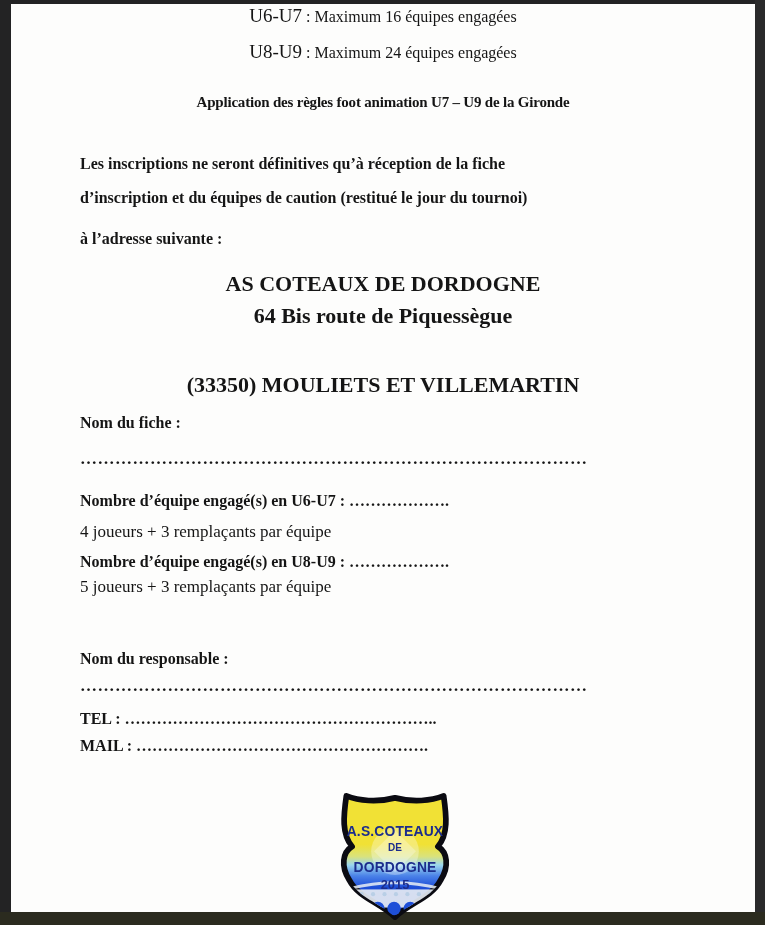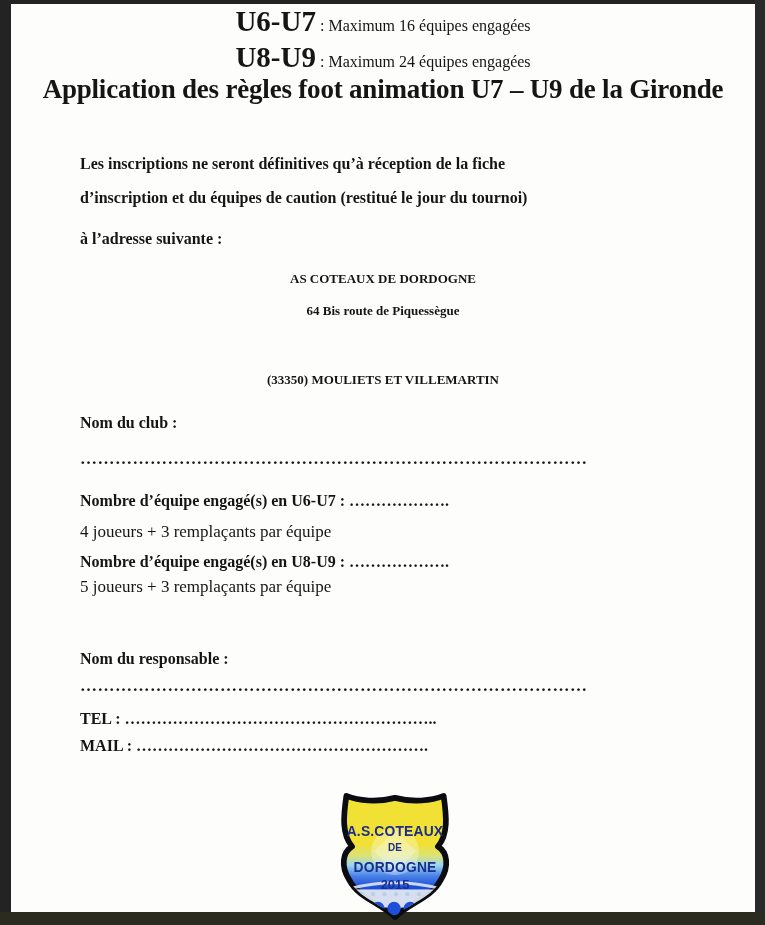--- a/index.html
+++ b/index.html
@@ -12,24 +12,24 @@
   #frame-left  { left:0; top:0; width:11px; height:925px; background:#232324; }
   #frame-top   { left:0; top:0; width:765px; height:4px;  background:#232324; }
   #frame-right { right:0; top:0; width:10px; height:925px; background:#2a2a2b; }
   #frame-bottom{ left:0; bottom:0; width:765px; height:13px; background:#2b2b1f; }
 
   .abs { position:absolute; white-space:nowrap; }
   .center { left:11px; width:744px; text-align:center; }
   .left { left:80px; }
   .t17 { font-size:17px; }
   .t17b { font-size:16px; font-weight:bold; }
-  .cat-label { font-size:29px; font-weight:bold; }
+  .cat-label { font-size:19px; font-weight:normal; }
   .cat-detail { font-size:16px;text-align:right; }
-  .doc-title { font-size:27px; font-weight:bold; letter-spacing:-0.2px; }
-  .addr { font-size:13px; font-weight:bold; }
+  .doc-title { font-size:15px; font-weight:bold; letter-spacing:-0.2px;margin-top:20px; }
+  .addr { font-size:22px; font-weight:bold; }
   .dots { font-size:17px; font-weight:bold; letter-spacing:0.5px; }
 
   #logo { position:absolute; left:333px; top:792px; width:124px; height:130px; z-index:6; }
   #logo svg { width:100%; height:100%; display:block; }
   .crest-text { font-family:"Liberation Sans", sans-serif; font-weight:bold; fill:#1c2d8c; }
 </style>
 </head>
 <body>
 
 <div id="frame-left" class="frame-bar"></div>
@@ -47,21 +47,21 @@
 <div class="abs center doc-title" style="top:74px;">Application des règles foot animation U7 – U9 de la Gironde</div>
 
 <div class="abs left t17b" style="top:155px;">Les inscriptions ne seront définitives qu’à réception de la fiche</div>
 <div class="abs left t17b" style="top:189px;">d’inscription et du équipes de caution (restitué le jour du tournoi)</div>
 <div class="abs left t17b" style="top:230px;">à l’adresse suivante :</div>
 
 <div class="abs center addr" style="top:271px;">AS COTEAUX DE DORDOGNE</div>
 <div class="abs center addr" style="top:303px;">64 Bis route de Piquessègue</div>
 <div class="abs center addr" style="top:336px;margin-top:36px;">(33350) MOULIETS ET VILLEMARTIN</div>
 
-<div class="abs left t17b" style="top:414px;">Nom du club :</div>
+<div class="abs left t17b" style="top:414px;">Nom du fiche :</div>
 <div class="abs left dots" style="top:449px;">……………………………………………………………………………</div>
 
 <div class="abs left t17b" style="top:492px;">Nombre d’équipe engagé(s) en U6-U7 : ……………….</div>
 <div class="abs left t17" style="top:522px;">4 joueurs + 3 remplaçants par équipe</div>
 
 <div class="abs left t17b" style="top:553px;">Nombre d’équipe engagé(s) en U8-U9 : ……………….</div>
 <div class="abs left t17" style="top:577px;">5 joueurs + 3 remplaçants par équipe</div>
 
 <div class="abs left t17b" style="top:650px;">Nom du responsable :</div>
 <div class="abs left dots" style="top:676px;">……………………………………………………………………………</div>

